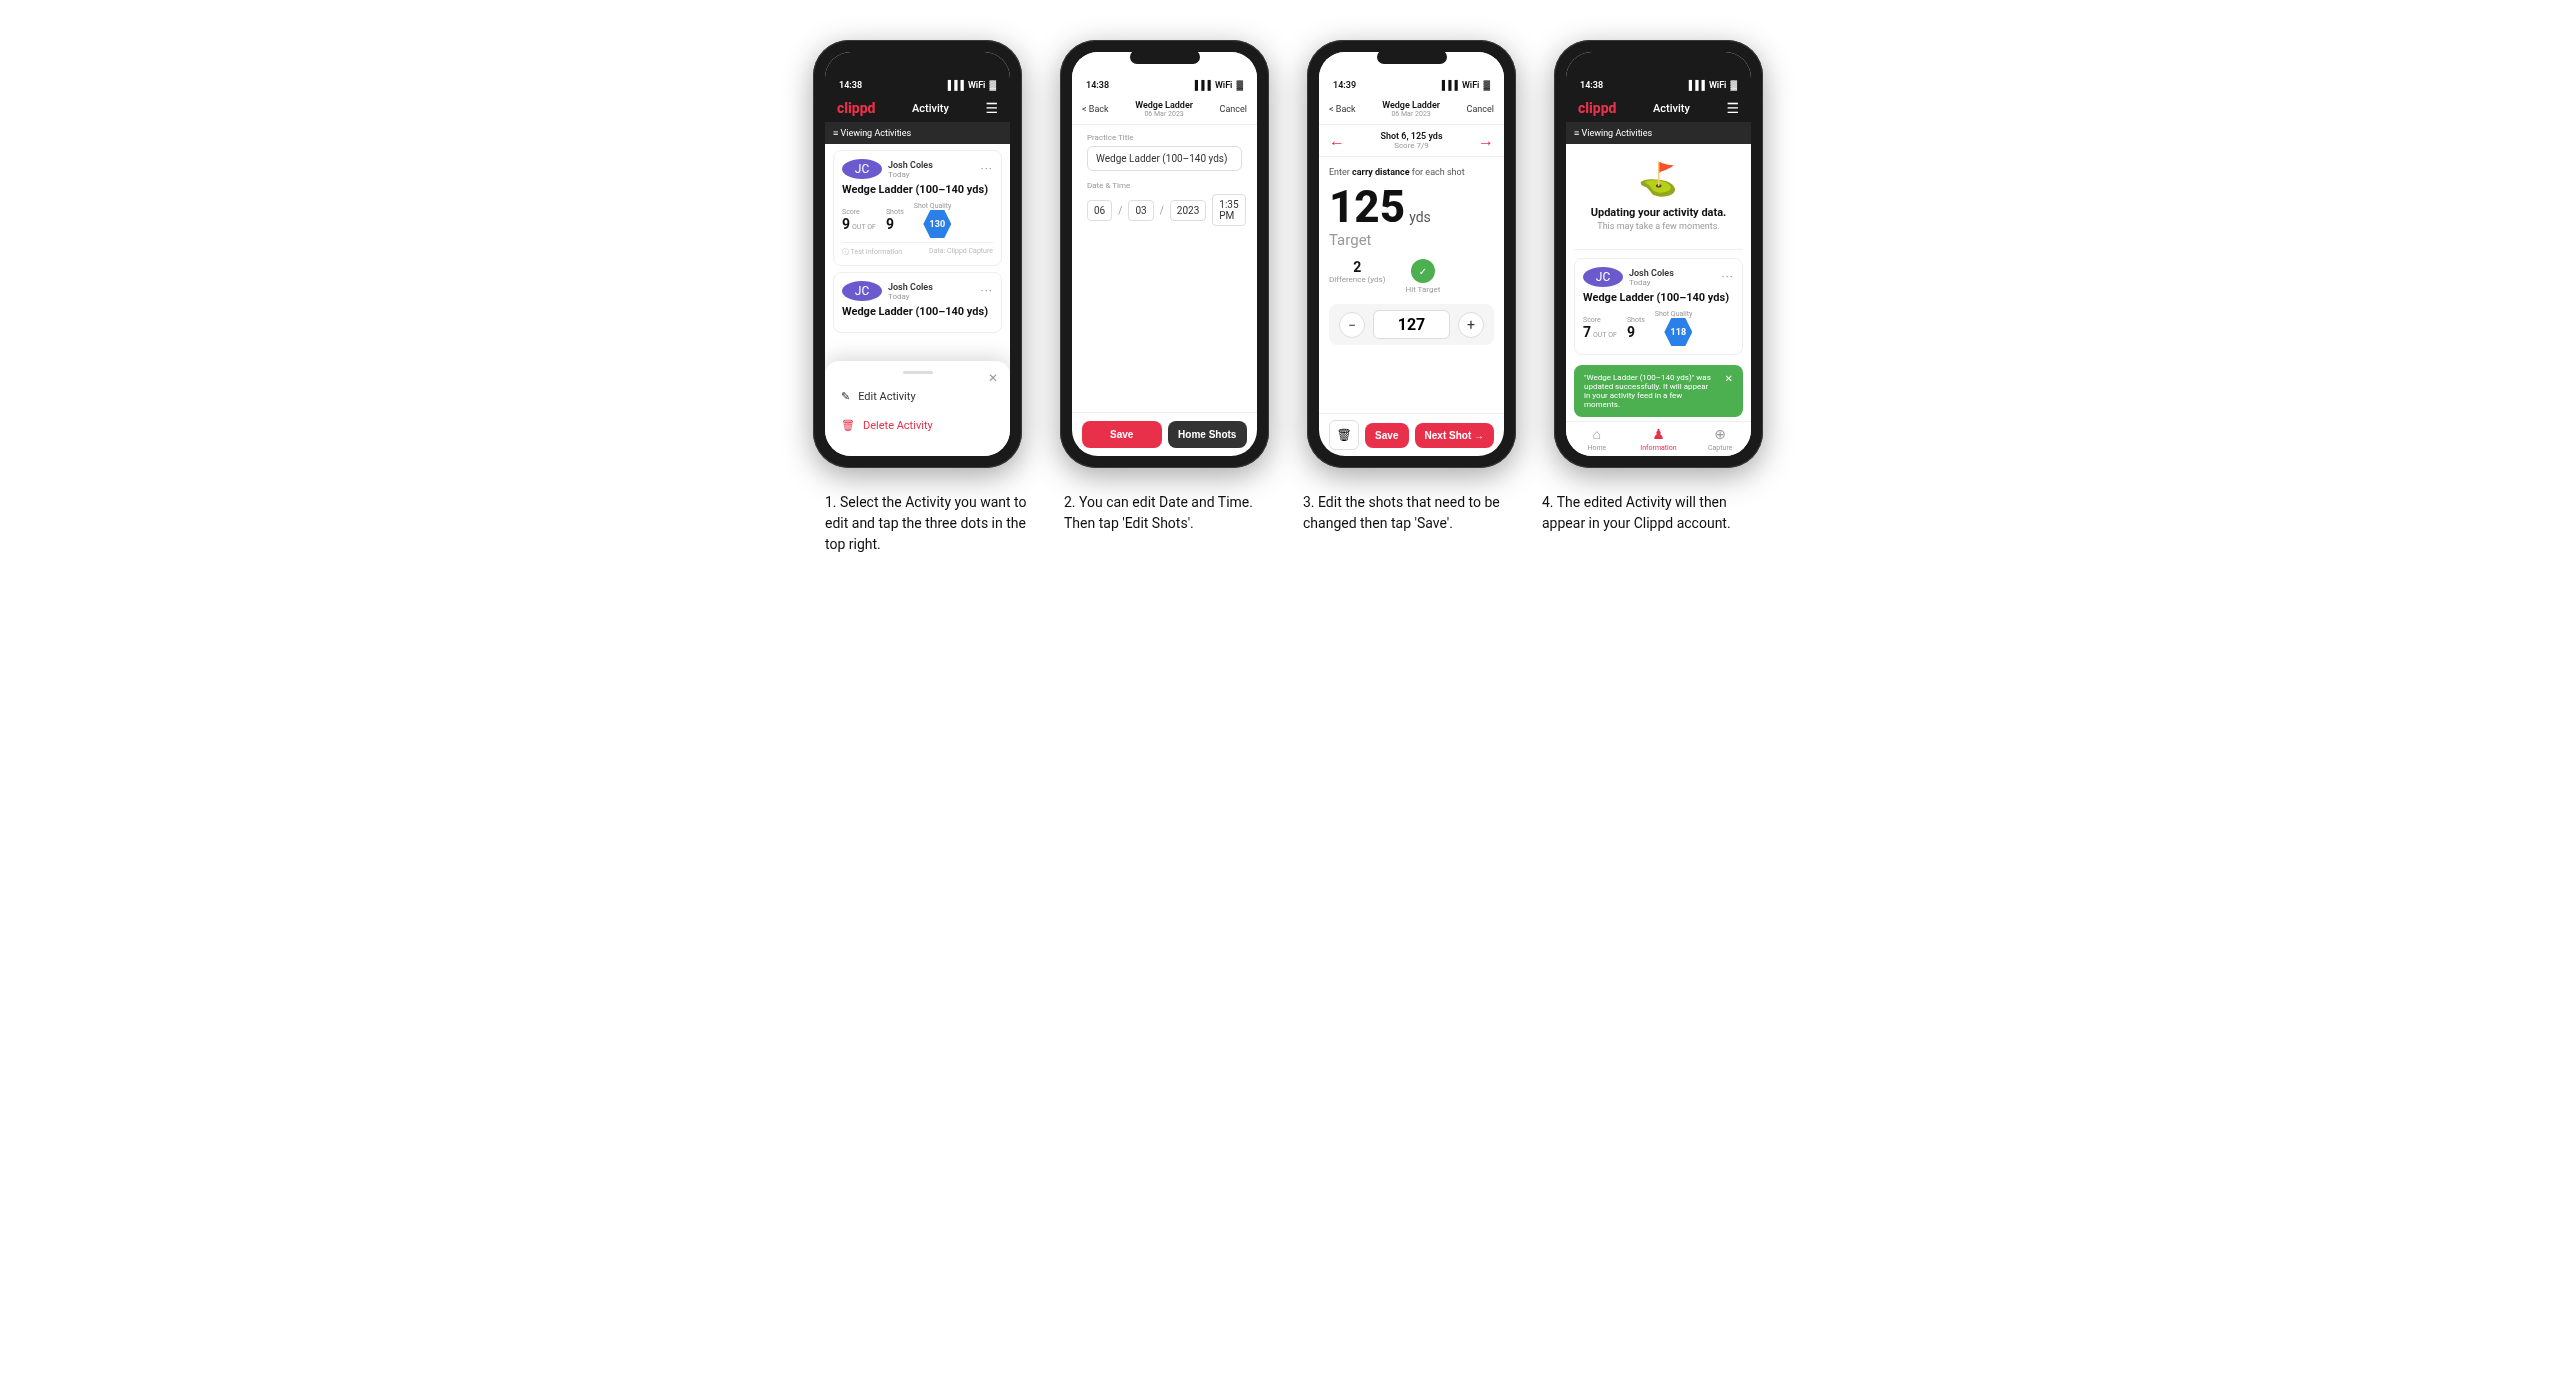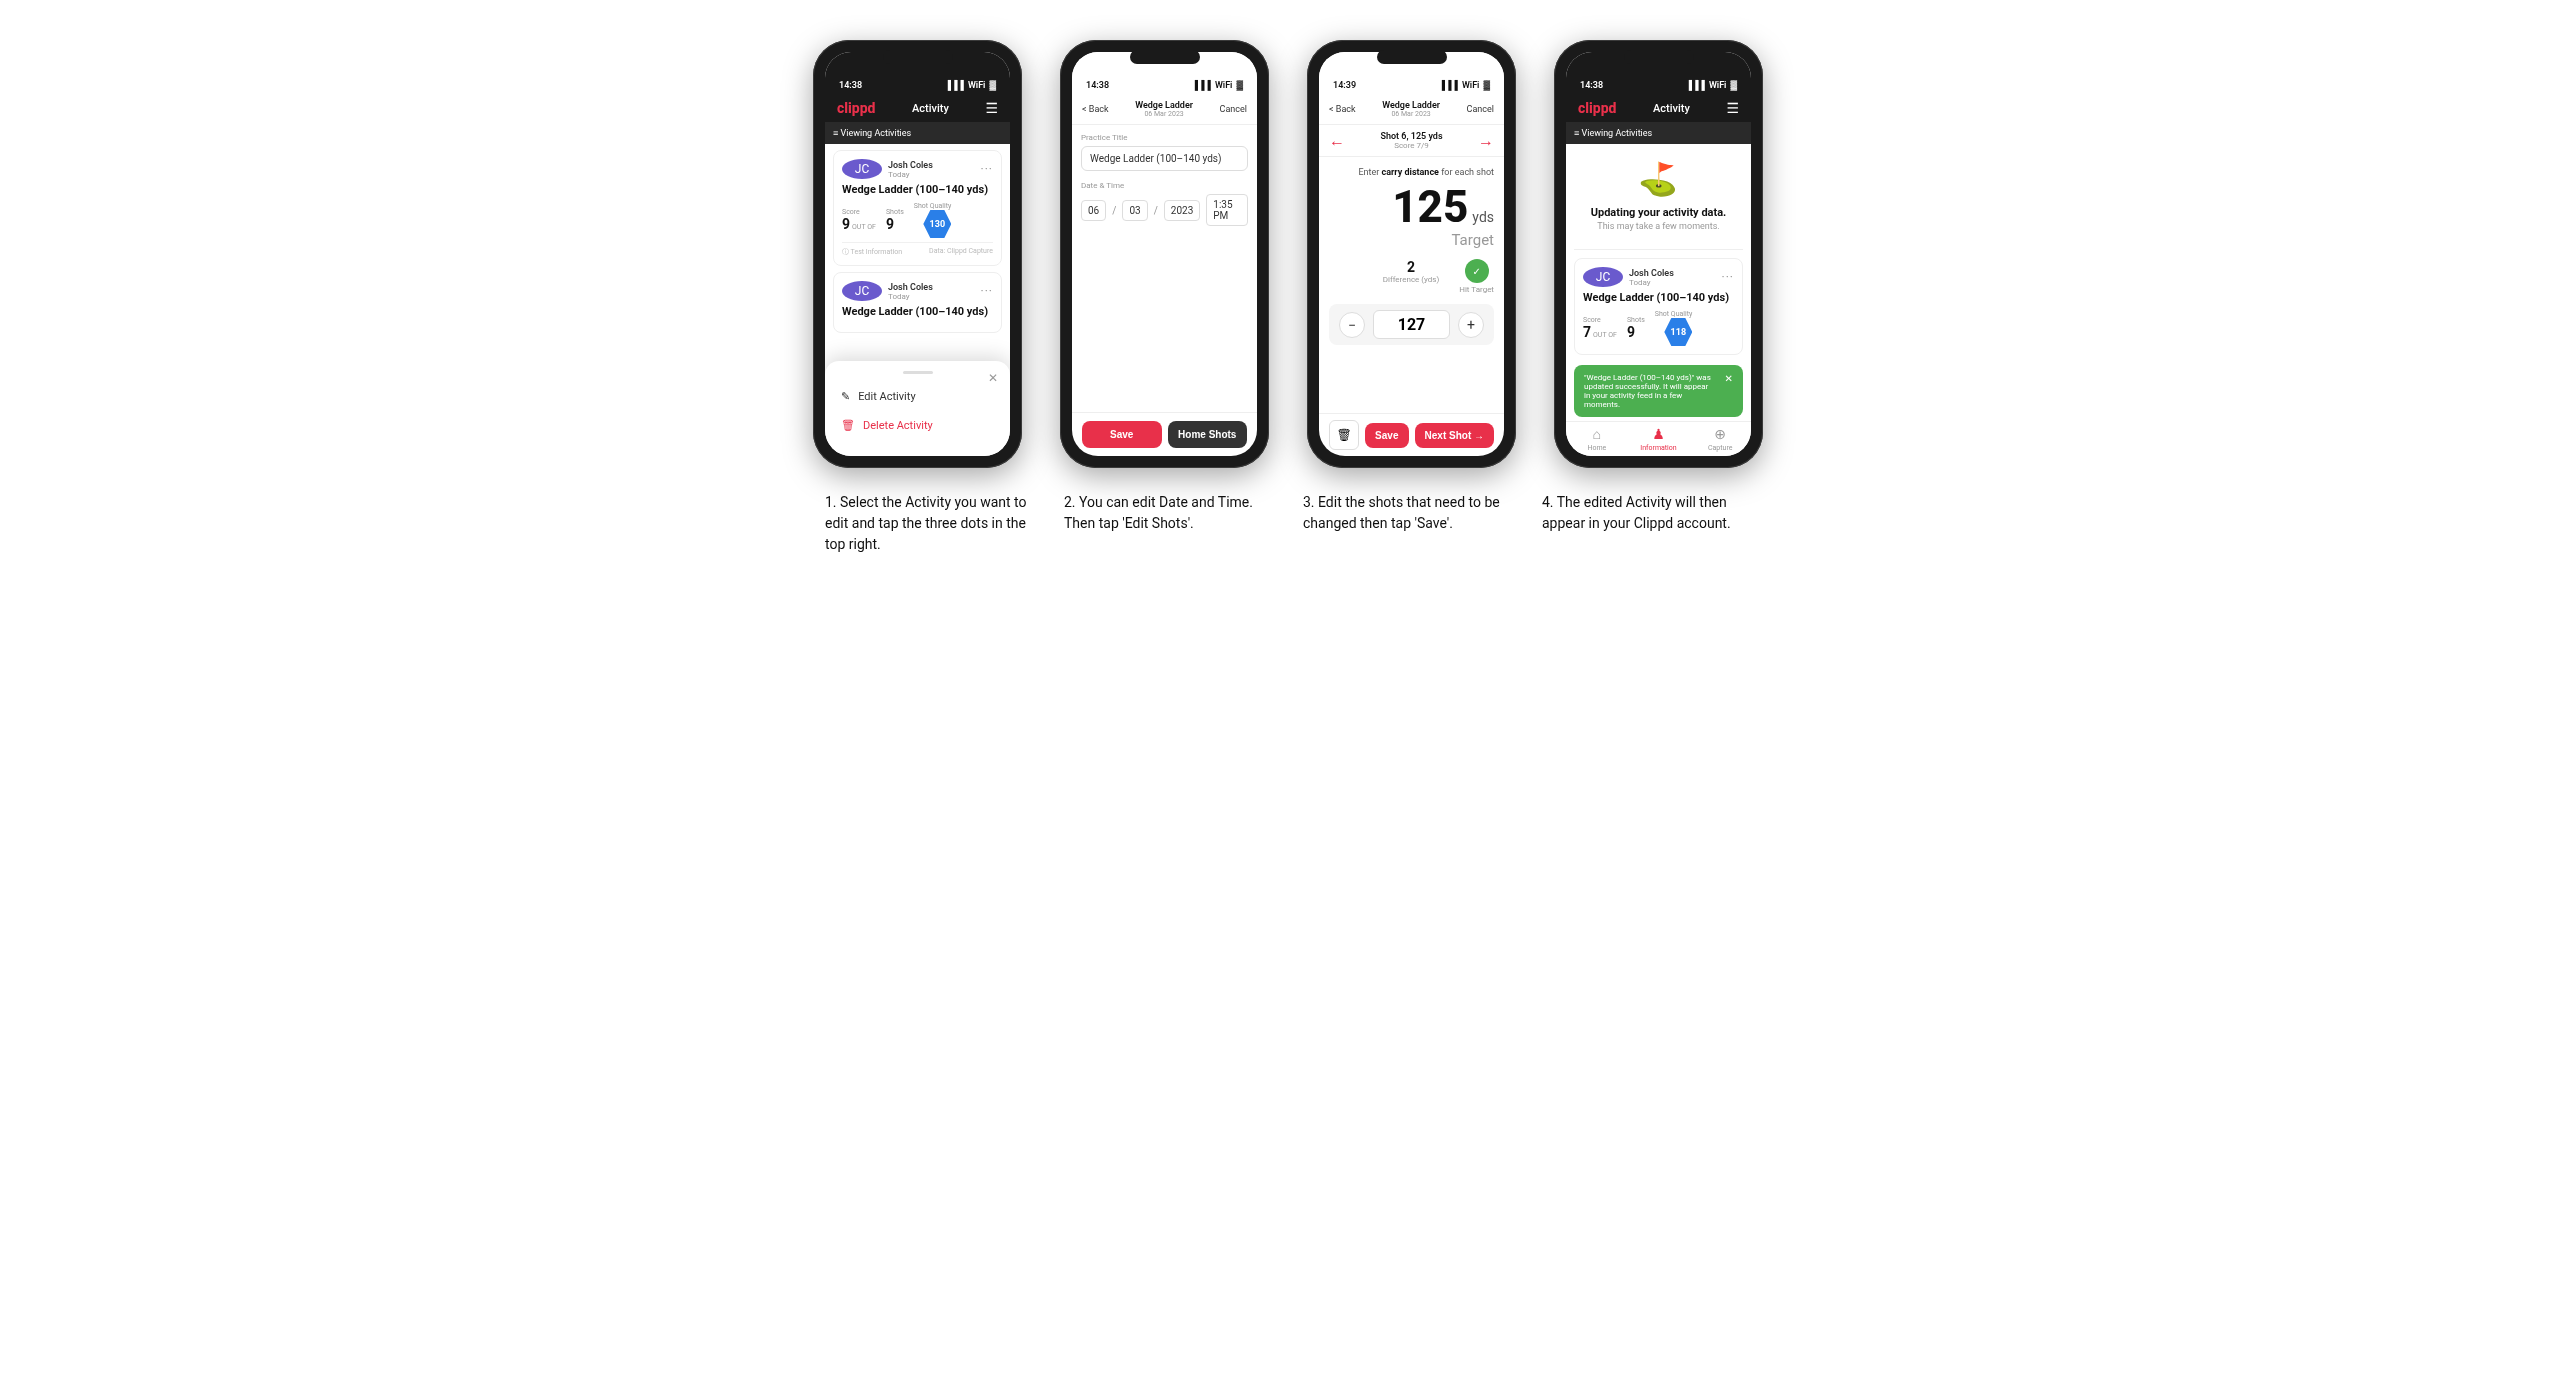--- a/index.html
+++ b/index.html
@@ -317,21 +317,21 @@
       font-size: 7px;
       color: #999;
     }
 
     .cancel-btn {
       font-size: 9px;
       color: #333;
     }
 
     .form-section {
-      padding: 8px 9px;
+      padding: 8px 15px;
       flex: 1;
       overflow: hidden;
     }
 
     .form-label {
       font-size: 8px;
       color: #999;
       margin-bottom: 4px;
     }
 
@@ -421,21 +421,21 @@
     .shot-score {
       font-size: 8px;
       color: #999;
       text-align: center;
     }
 
     .shot-body {
       flex: 1;
       display: flex;
       flex-direction: column;
-      align-items: flex-end;
+      align-items: flex-start;
       padding: 10px;
       background: #fff;
     }
 
     .carry-text {
       font-size: 9px;
       color: #555;
       margin-bottom: 8px;
       text-align: center;
     }

